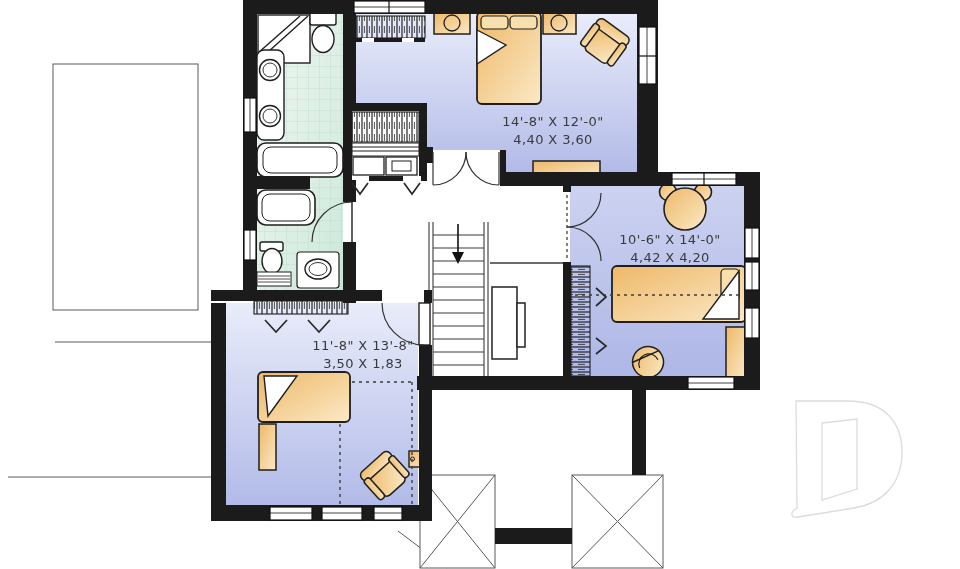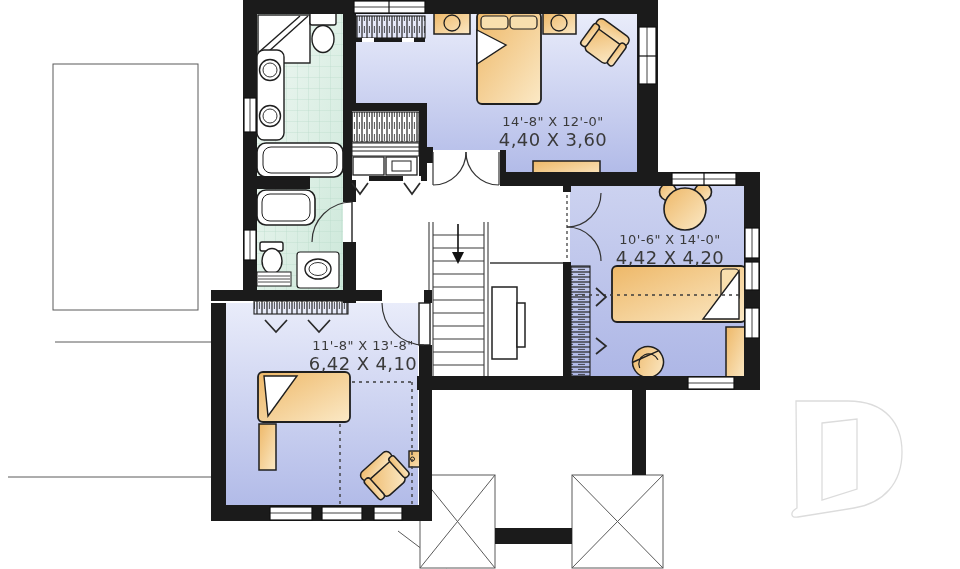--- a/index.html
+++ b/index.html
@@ -1,21 +1,21 @@
 <!DOCTYPE html>
 <html><head>
 <meta charset="utf-8">
 <style>
   html,body{margin:0;padding:0;background:#ffffff;}
   .canvas{position:relative;width:960px;height:569px;background:#ffffff;overflow:hidden;
           font-family:"DejaVu Sans", sans-serif;}
   svg{position:absolute;left:0;top:0;}
   .room-label{position:absolute;transform:translate(-50%,-50%);text-align:center;
               color:#3a3a3a;font-size:13px;letter-spacing:.4px;line-height:18px;white-space:nowrap;}
-  .room-label .metric{font-size:18px;}
+  .room-label .metric{font-size:13px;}
 </style>
 </head>
 <body>
 
 <div class="canvas">
 <svg width="960" height="569" viewBox="0 0 960 569">
   <defs>
     <linearGradient id="floorBlue" x1="0" y1="0" x2="0" y2="1">
       <stop offset="0" stop-color="#e9ecfa"></stop>
           <stop offset="1" stop-color="#b2bbe8"></stop>
@@ -352,15 +352,15 @@
 <div class="room-label" style="left:553px;top:131px;">
   <div>14'-8" X 12'-0"</div>
   <div class="metric">4,40 X 3,60</div>
 </div>
 <div class="room-label" style="left:670px;top:249px;">
   <div>10'-6" X 14'-0"</div>
   <div class="metric">4,42 X 4,20</div>
 </div>
 <div class="room-label" style="left:363px;top:355px;">
   <div>11'-8" X 13'-8"</div>
-  <div class="metric">6,42 X 4,10</div>
+  <div class="metric">3,50 X 1,83</div>
 </div>
 </div>
 
 </body></html>

